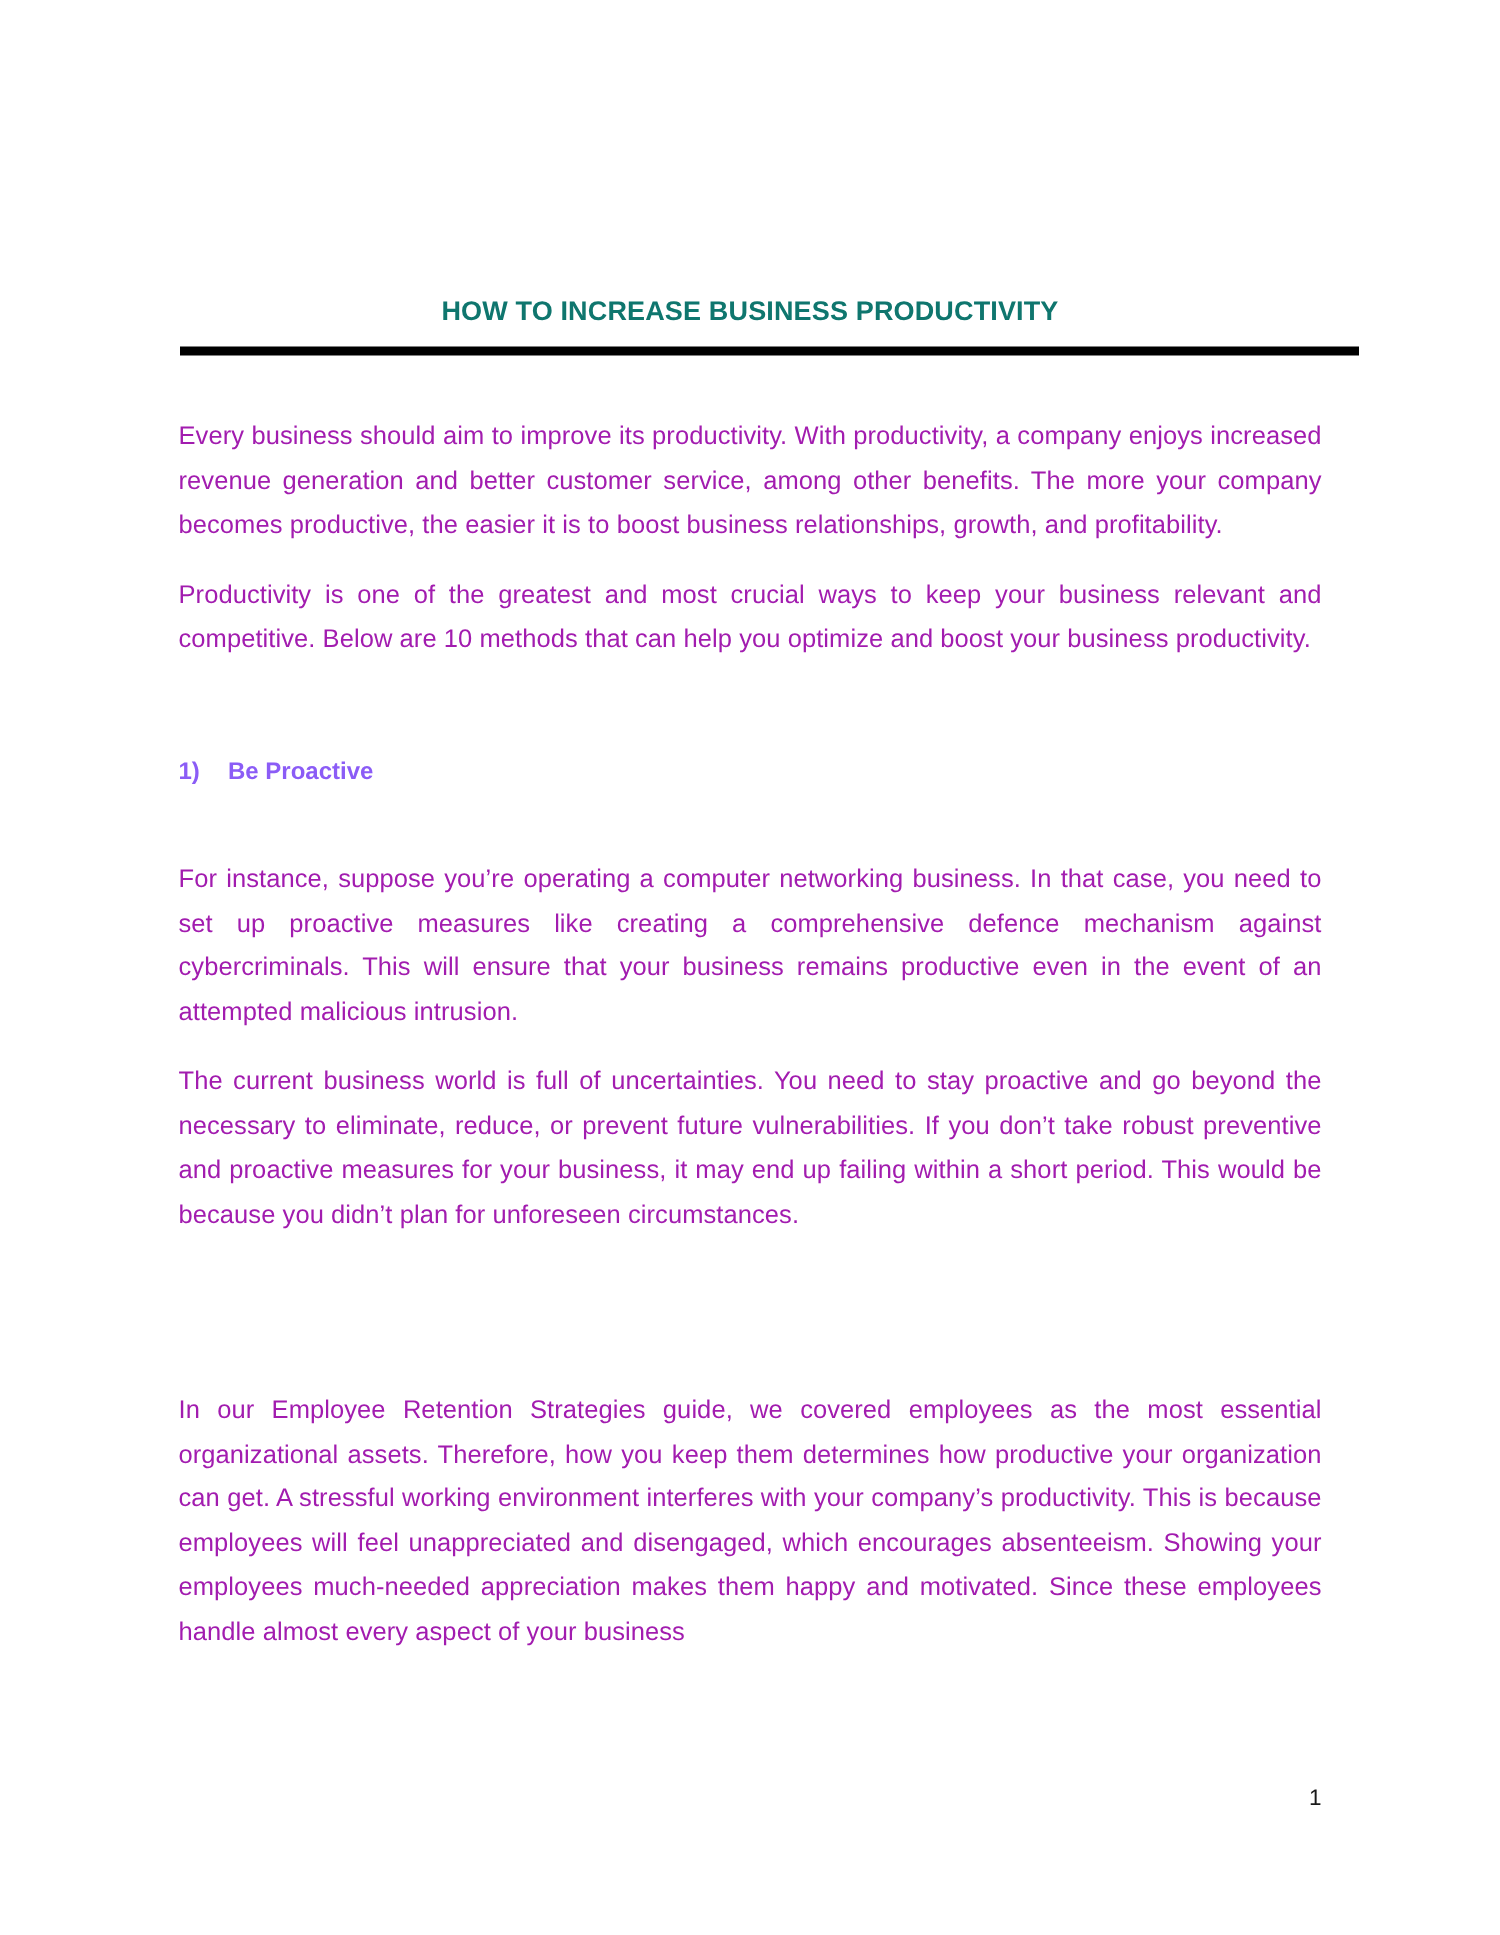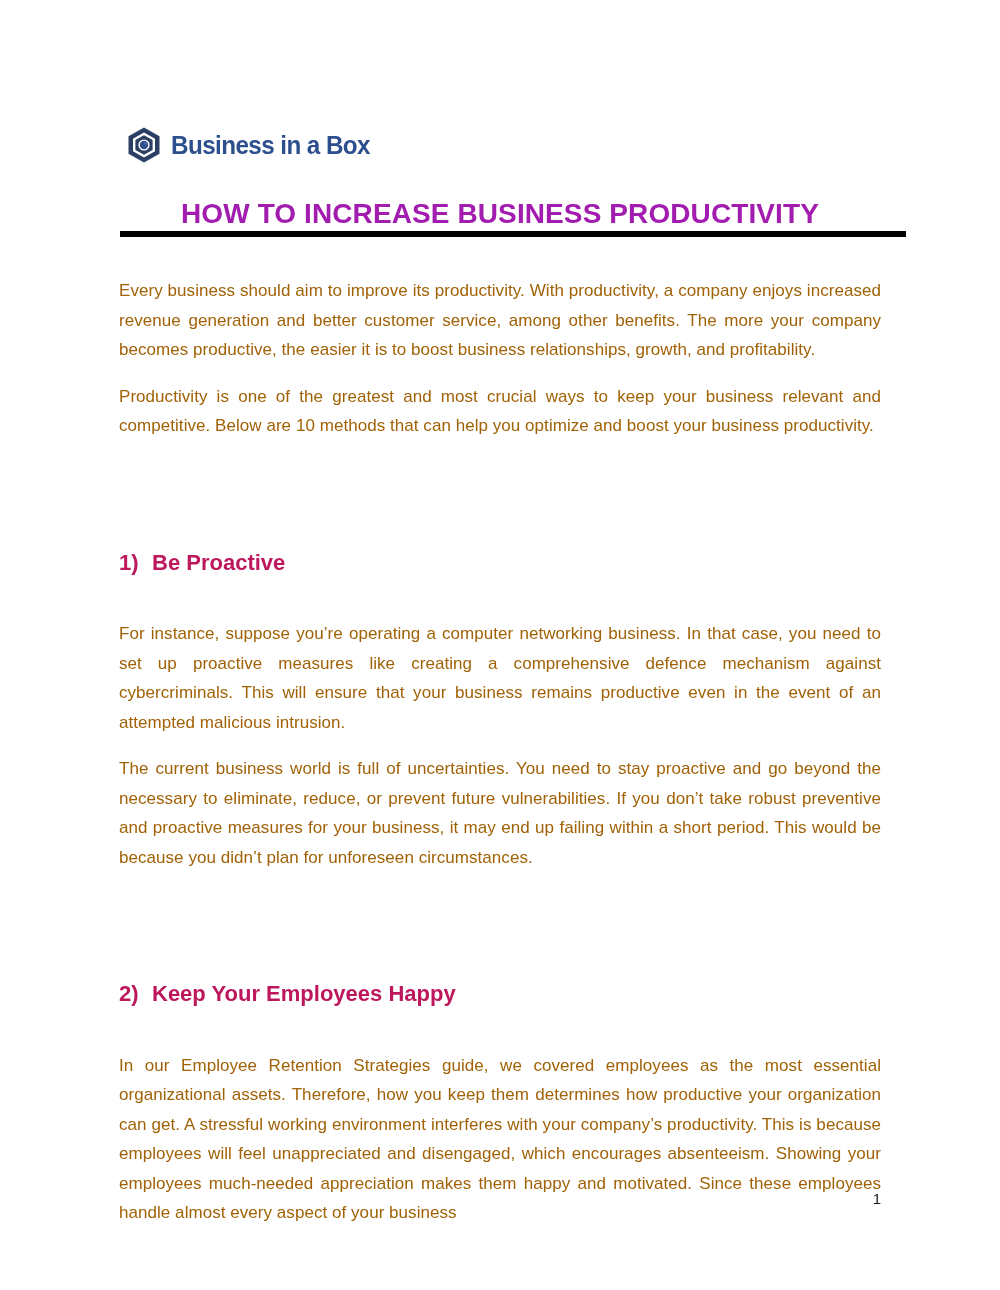--- a/index.html
+++ b/index.html
@@ -59,55 +59,54 @@
     transform-origin: left center;
   }
 
   
   .doc-title {
     position: absolute;
     left: 119px;
     top: 196px;
     width: 762px;
     text-align: center;
-    font-size: 28px;
+    font-size: 18px;
     font-weight: bold;
     letter-spacing: 0.1px;
     line-height: 1.25;
-    color: #a21caf;
+    color: #0f766e;
   }
   .title-rule {
     position: absolute;
     left: 120px;
     top: 231px;
     width: 786px;
     height: 6px;
     background: #000000;
   }
 
   
   p.body-text {
     margin: 0 0 0 0;
     font-size: 17px;
     line-height: 29.5px;
     text-align: justify;
-    color: #a16207;
+    color: #a21caf;
     letter-spacing: 0.05px;
   }
   p.body-text + p.body-text {
     margin-top: 17px;
   }
 
   .section-heading {
-    font-size: 22px;
+    font-size: 16px;
     font-weight: bold;
-    color: #be185d;
+    color: #8b5cf6;
     line-height: 29.5px;
     white-space: nowrap;
-    margin-top: 48px;
   }
   .section-heading .num {
     display: inline-block;
     width: 33px;
   }
 
   .spacer-lg { height: 59px; }
   .spacer-md { height: 42px; }
 
   
@@ -118,31 +117,20 @@
     font-size: 15px;
     color: #1a1a1a;
     text-align: right;
   }
 </style>
 </head>
 <body>
 
 <div class="page">
 
-  <div class="logo-block">
-    <svg class="logo-mark" viewBox="0 0 36 38">
-      <polygon points="18,1.5 33.5,10.2 33.5,27.8 18,36.5 2.5,27.8 2.5,10.2" fill="#2b3f63"></polygon>
-      <polygon points="18,6.5 29,12.7 29,25.3 18,31.5 7,25.3 7,12.7" fill="#ffffff"></polygon>
-      <polygon points="18,9.2 26.6,14.1 26.6,23.9 18,28.8 9.4,23.9 9.4,14.1" fill="#2b3f63"></polygon>
-      <circle cx="18" cy="19" r="5.6" fill="#ffffff"></circle>
-      <circle cx="18" cy="19" r="4.2" fill="#2d4f8e"></circle>
-      <circle cx="19.6" cy="17.4" r="1.3" fill="#4a6fb5"></circle>
-    </svg>
-    <span class="logo-text">Business in a Box</span>
-  </div>
 
   <div class="doc-title">HOW TO INCREASE BUSINESS PRODUCTIVITY</div>
   <div class="title-rule"></div>
 
   <div class="content" style="top:276px;">
 
     <p class="body-text">Every business should aim to improve its productivity. With productivity, a company enjoys increased revenue generation and better customer service, among other benefits. The more your company becomes productive, the easier it is to boost business relationships, growth, and profitability.</p>
 
     <p class="body-text">Productivity is one of the greatest and most crucial ways to keep your business relevant and competitive. Below are 10 methods that can help you optimize and boost your business productivity.</p>
 
@@ -153,23 +141,20 @@
     </div>
 
     <div class="spacer-md"></div>
 
     <p class="body-text">For instance, suppose you’re operating a computer networking business. In that case, you need to set up proactive measures like creating a comprehensive defence mechanism against cybercriminals. This will ensure that your business remains productive even in the event of an attempted malicious intrusion.</p>
 
     <p class="body-text">The current business world is full of uncertainties. You need to stay proactive and go beyond the necessary to eliminate, reduce, or prevent future vulnerabilities. If you don’t take robust preventive and proactive measures for your business, it may end up failing within a short period. This would be because you didn’t plan for unforeseen circumstances.</p>
 
     <div class="spacer-lg"></div>
 
-    <div class="section-heading">
-      <span class="num">2)</span><span>Keep Your Employees Happy</span>
-    </div>
 
     <div class="spacer-md"></div>
 
     <p class="body-text">In our Employee Retention Strategies guide, we covered employees as the most essential organizational assets. Therefore, how you keep them determines how productive your organization can get. A stressful working environment interferes with your company’s productivity. This is because employees will feel unappreciated and disengaged, which encourages absenteeism. Showing your employees much-needed appreciation makes them happy and motivated. Since these employees handle almost every aspect of your business</p>
 
   </div>
 
   <div class="page-number">1</div>
 
 </div>

